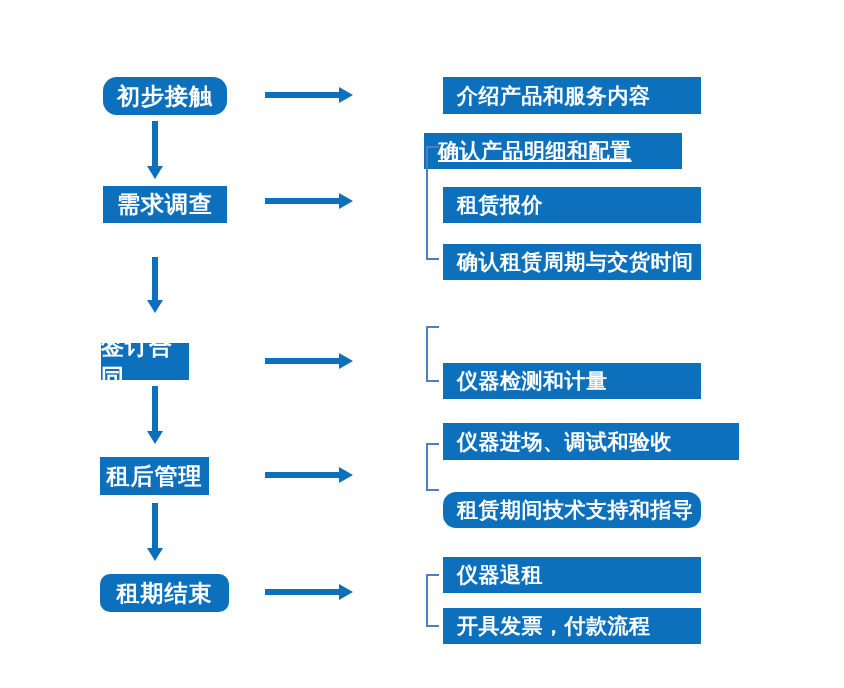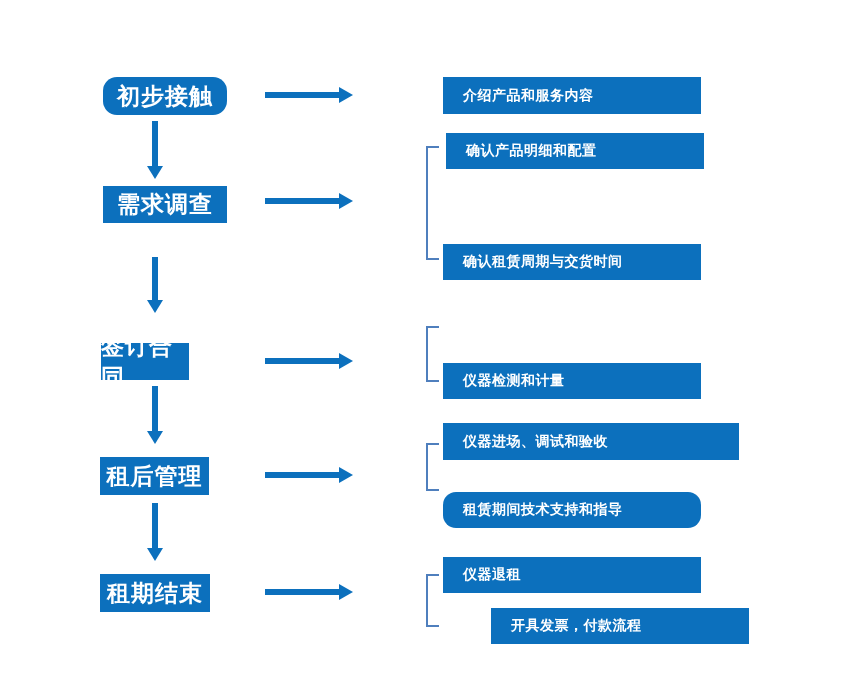--- a/index.html
+++ b/index.html
@@ -24,22 +24,22 @@
     font-size:21px;
     letter-spacing:1px;
   }
   .stepbox{
     justify-content:center;
     font-size:23px;
     letter-spacing:1px;
   }
   .detailbox{
     justify-content:flex-start;
-    padding-left:20px;
-    font-size:14px;
+    padding-left:14px;
+    font-size:21px;
     letter-spacing:0.5px;
   }
   .harrow{position:absolute;height:16px;}
   .harrow .shaft{
     position:absolute;left:0;right:12px;top:5px;height:6px;
     background:var(--arrow,#0c70bd);
   }
   .harrow .head{
     position:absolute;right:0;top:0;width:0;height:0;
     border-left:14px solid var(--arrow,#0c70bd);
@@ -69,30 +69,31 @@
 </head>
 <body>
 
 <div id="stage">
 
 
   <div class="bluebox stepbox" style="left:103px;top:77px;width:124px;height:38px;border-radius:14px;">初步接触</div>
   <div class="bluebox stepbox" style="left:103px;top:186px;width:124px;height:37px;">需求调查</div>
   <div class="bluebox stepbox" style="left:101px;top:343px;width:88px;height:37px;">签订合同</div>
   <div class="bluebox stepbox" style="left:100px;top:457px;width:109px;height:38px;">租后管理</div>
-  <div class="bluebox stepbox" style="left:100px;top:574px;width:110px;height:38px;">租期结束</div>
+  <div class="bluebox stepbox" style="left:100px;top:574px;width:129px;height:38px;border-radius:10px;">租期结束</div>
 
   <div class="bluebox detailbox" style="left:443px;top:77px;width:258px;height:37px;">介绍产品和服务内容</div>
-  <div class="bluebox detailbox" style="left:446px;top:133px;width:258px;height:36px;">确认产品明细和配置</div>
+  <div class="bluebox detailbox" style="left:424px;top:133px;width:258px;height:36px;text-decoration:underline;">确认产品明细和配置</div>
+  <div class="bluebox detailbox" style="left:443px;top:187px;width:258px;height:36px;">租赁报价</div>
   <div class="bluebox detailbox" style="left:443px;top:244px;width:258px;height:36px;">确认租赁周期与交货时间</div>
   <div class="bluebox detailbox" style="left:443px;top:363px;width:258px;height:36px;">仪器检测和计量</div>
   <div class="bluebox detailbox" style="left:443px;top:423px;width:296px;height:37px;">仪器进场、调试和验收</div>
   <div class="bluebox detailbox" style="left:443px;top:492px;width:258px;height:36px;border-radius:13px;">租赁期间技术支持和指导</div>
   <div class="bluebox detailbox" style="left:443px;top:557px;width:258px;height:36px;">仪器退租</div>
-  <div class="bluebox detailbox" style="left:443px;top:608px;width:258px;height:36px;margin-left:48px;">开具发票，付款流程</div>
+  <div class="bluebox detailbox" style="left:443px;top:608px;width:258px;height:36px;">开具发票，付款流程</div>
 
   <div class="harrow" style="left:265px;top:87px;width:88px;">
     <div class="shaft"></div>
     <div class="head"></div>
   </div>
   <div class="harrow" style="left:265px;top:193px;width:88px;">
     <div class="shaft"></div>
     <div class="head"></div>
   </div>
   <div class="harrow" style="left:265px;top:353px;width:88px;">

